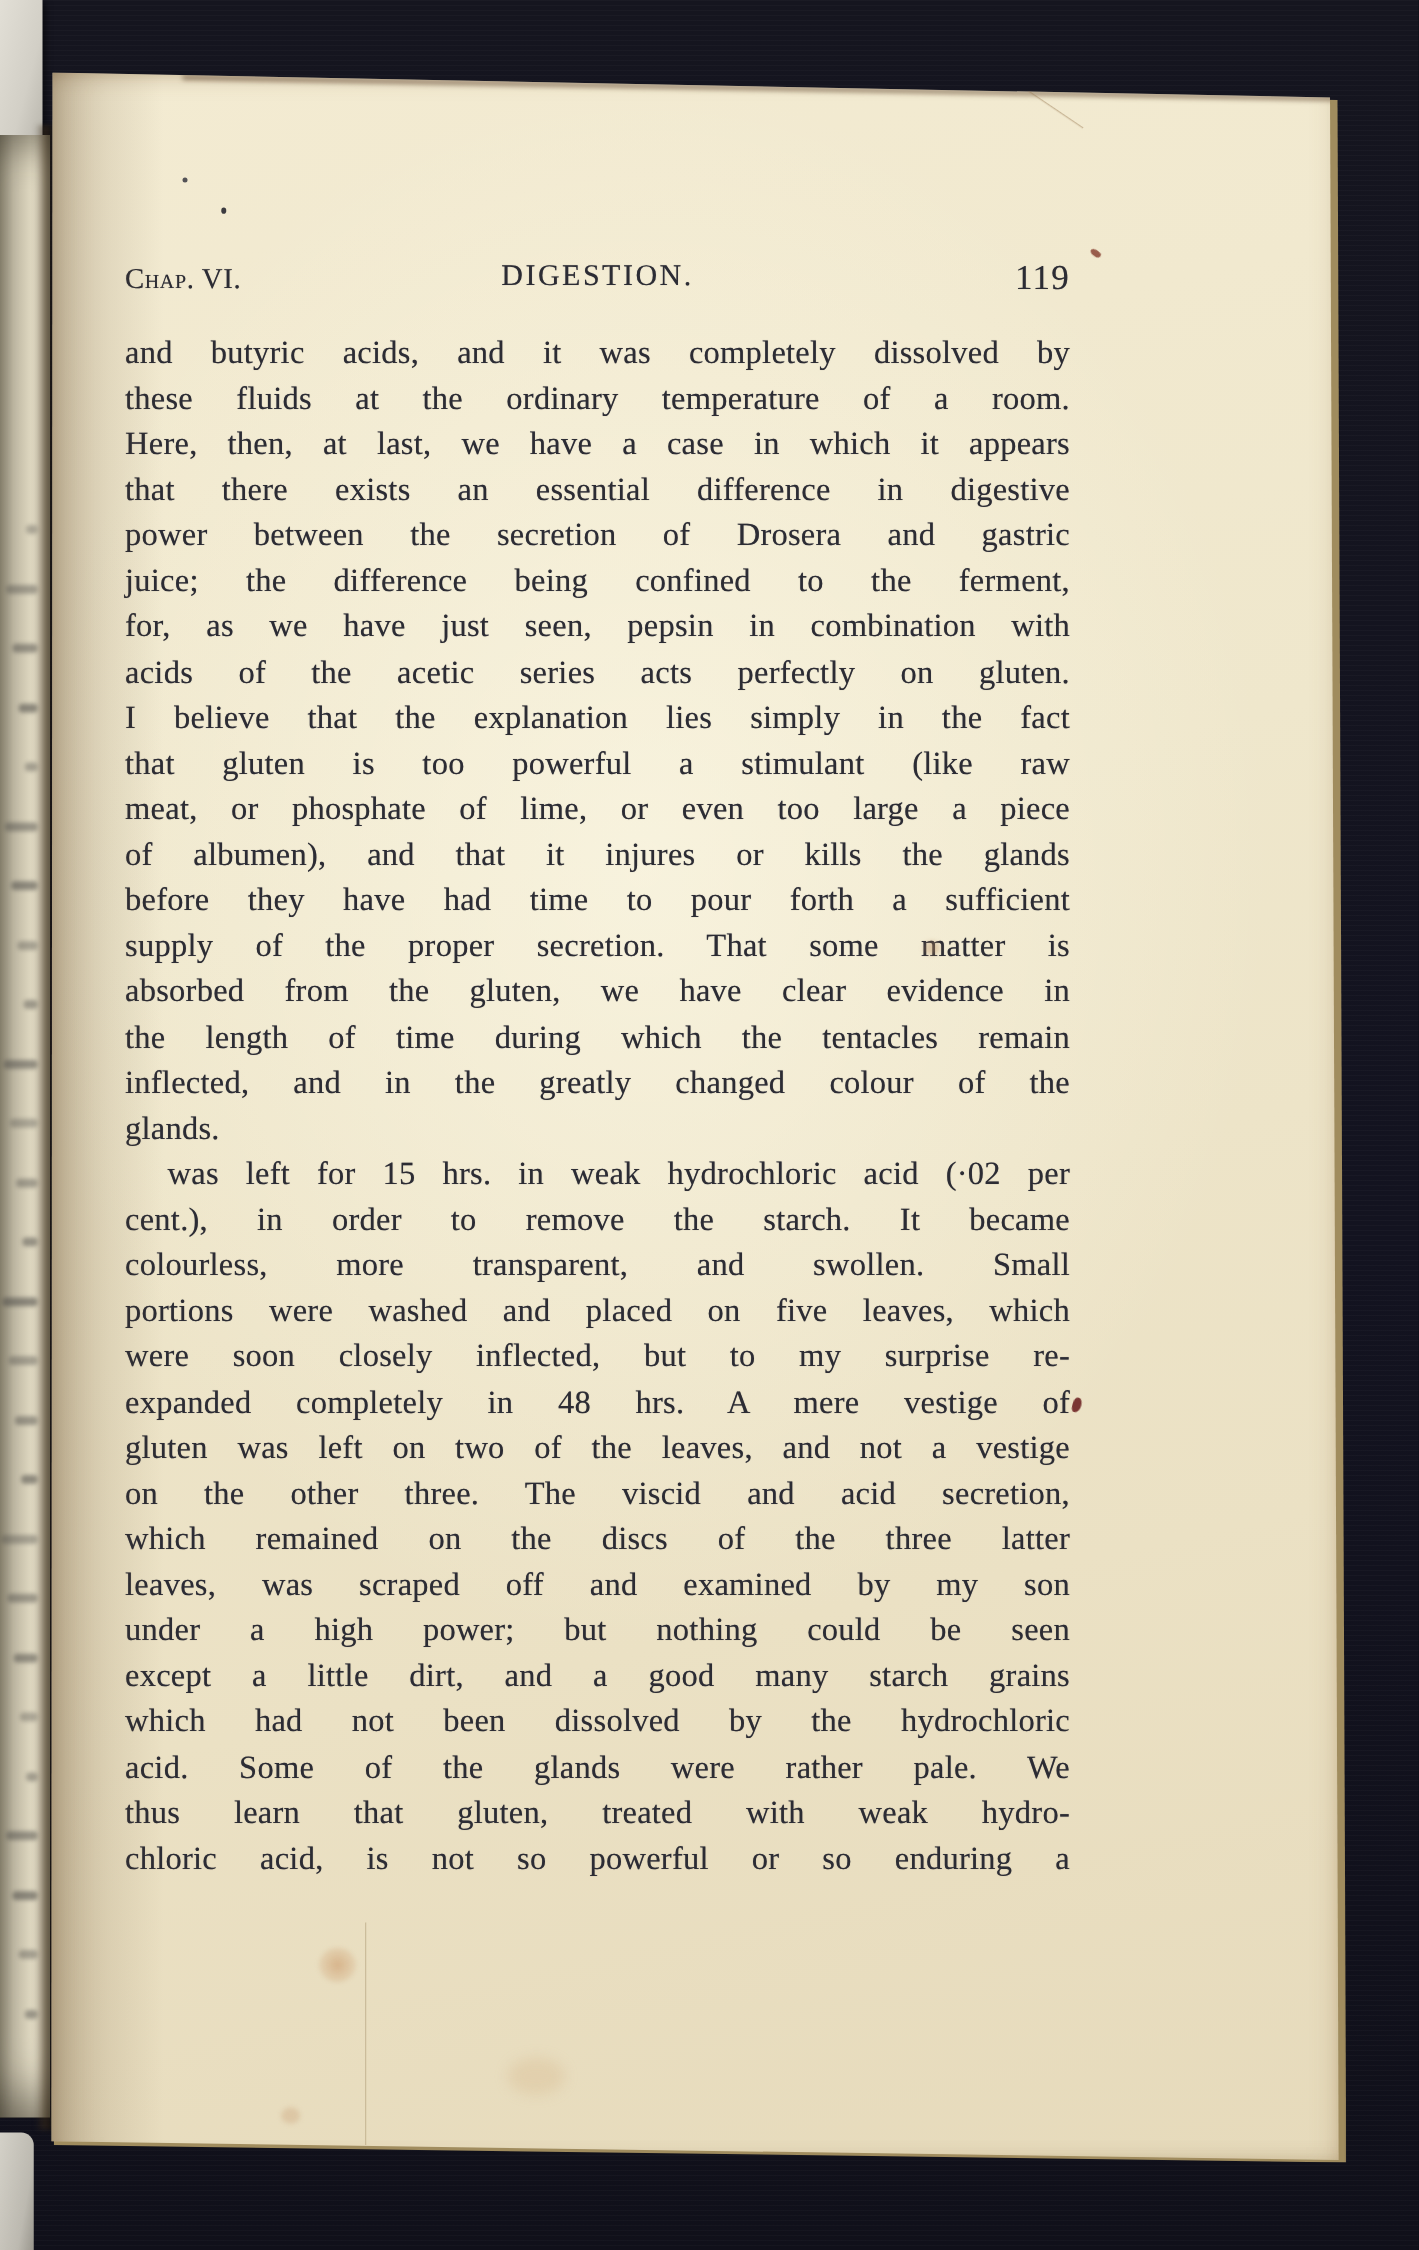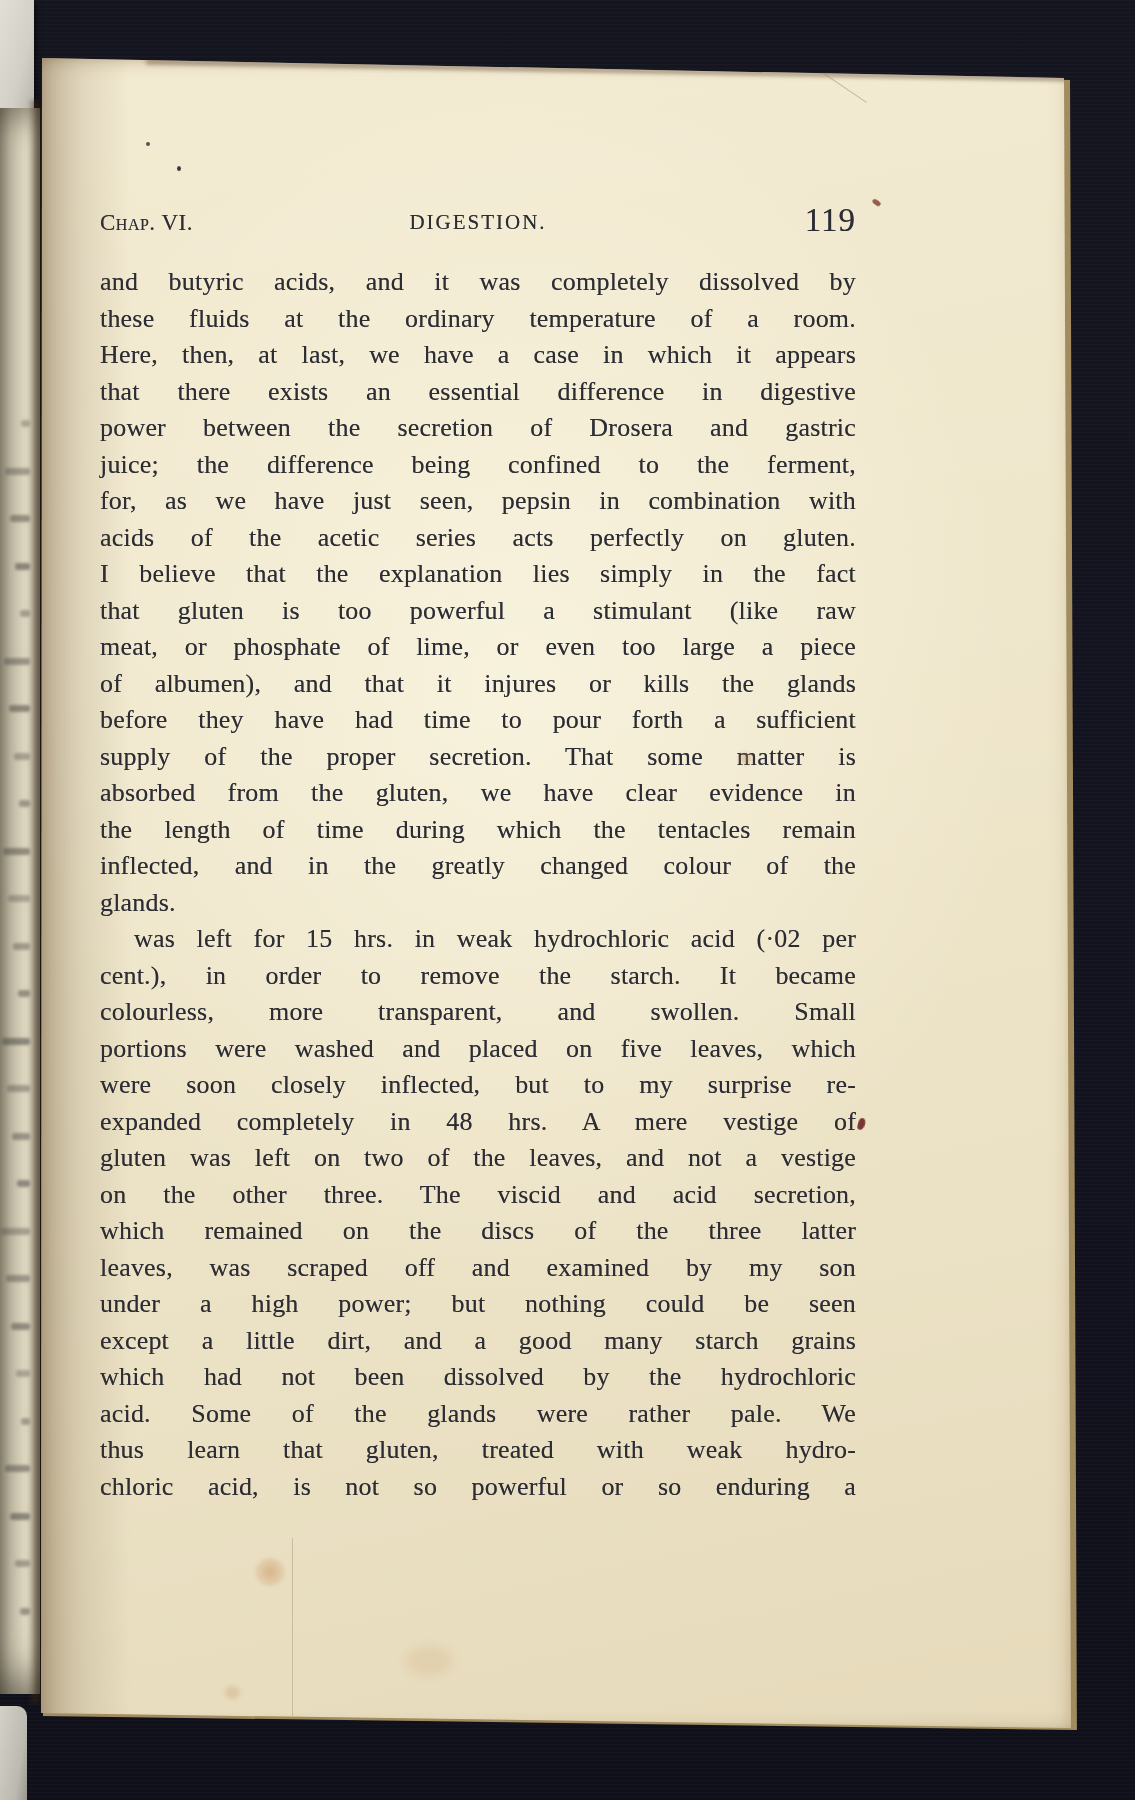--- a/index.html
+++ b/index.html
@@ -72,24 +72,24 @@
   .print{color:#2c2c34;text-shadow:0 0 0.6px rgba(44,44,54,0.55);}
   .running-head{
     position:absolute;left:64px;top:146px;width:756px;height:40px;
   }
   .chapter{
     position:absolute;left:0;bottom:0;
     font-variant:small-caps;font-size:23px;letter-spacing:0.5px;
   }
   .head-title{
     position:absolute;left:0;right:0;bottom:1px;text-align:center;
-    font-size:21px;letter-spacing:2px;
+    font-size:24px;letter-spacing:2px;
   }
   .folio{
-    position:absolute;right:0;bottom:-3px;font-size:33px;letter-spacing:1px;
+    position:absolute;right:0;bottom:-3px;font-size:28px;letter-spacing:1px;
   }
   .body-text{
     position:absolute;left:64px;top:214px;width:756px;
     font-size:26px;letter-spacing:0.2px;
   }
   .line{
     line-height:36.5px;height:36.5px;white-space:normal;
     text-align:justify;text-align-last:justify;overflow:visible;
   }
   .para1 .line:last-child{text-align-last:left;}

